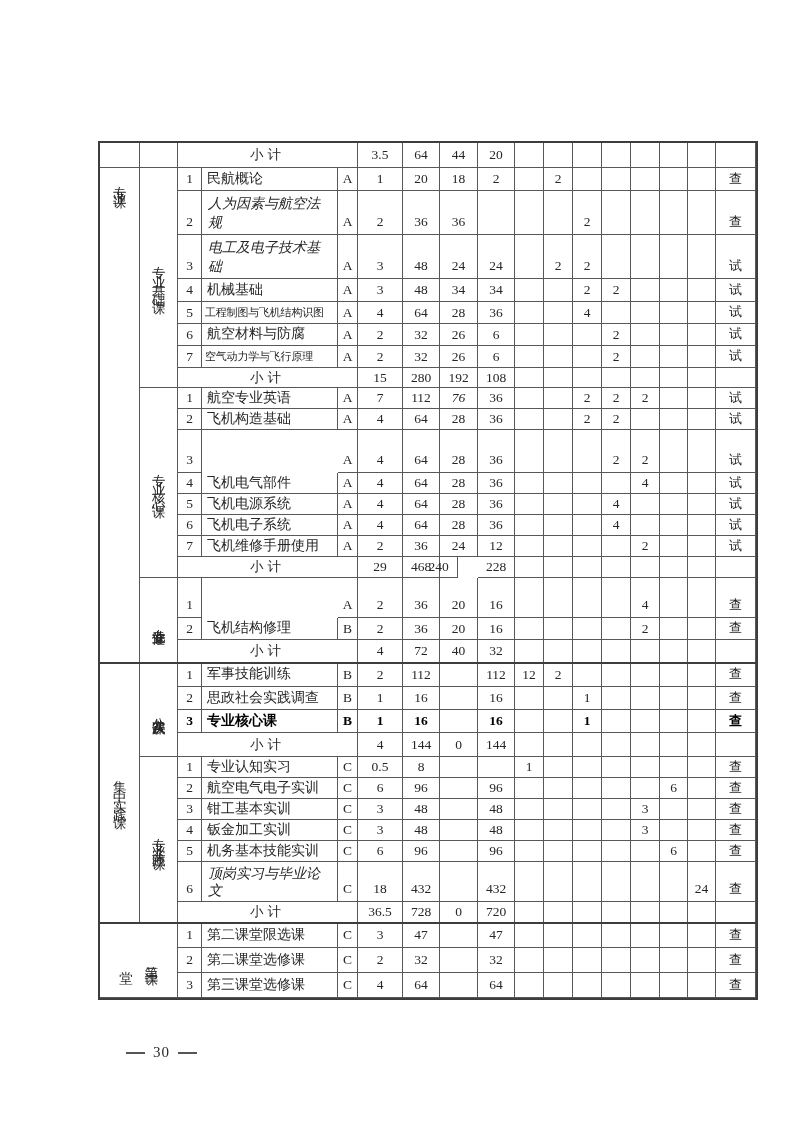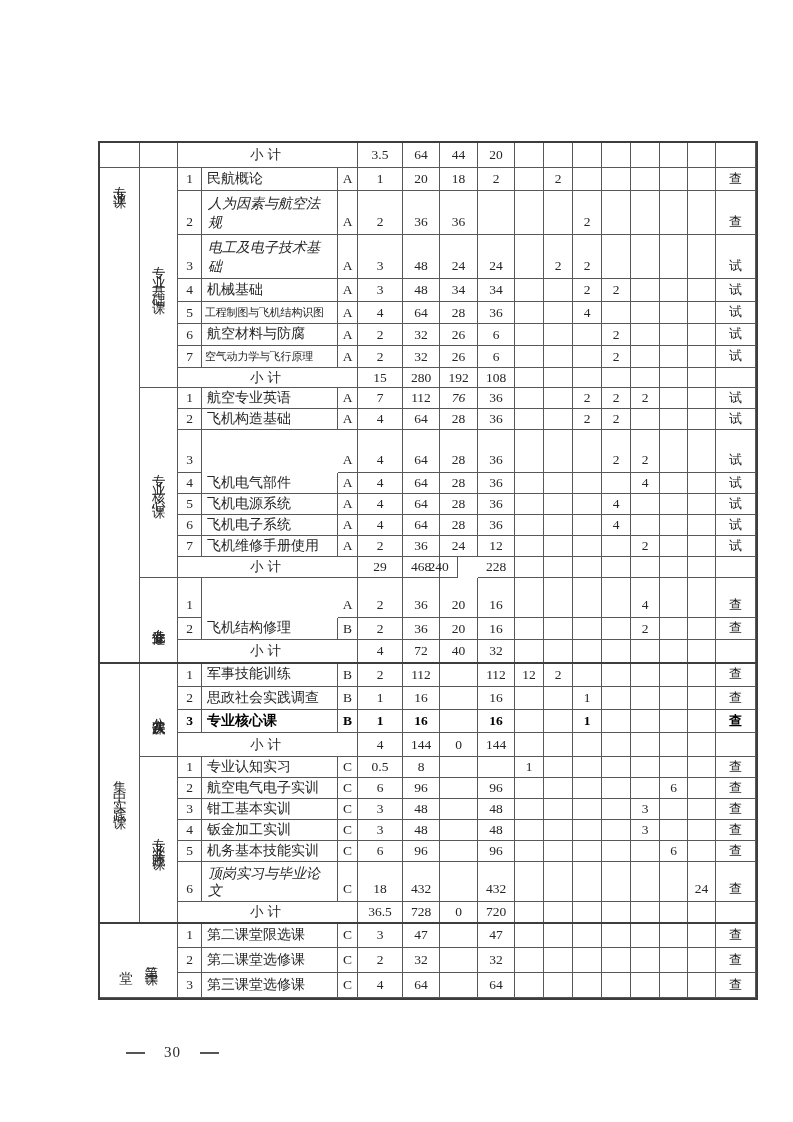--- a/index.html
+++ b/index.html
@@ -13,21 +13,21 @@
   .name.small{font-size:11px;padding:0 3px;letter-spacing:-0.2px;}
   .vbot{align-items:flex-end;padding-bottom:4px;}
   .exam{font-size:13px;}
   .sub-label{letter-spacing:4px;font-size:13.5px;}
   .bold{font-weight:700;color:#000;}
   .vcell{}
   .v-top{align-items:flex-start;}
   .v-top .vtext{margin-top:7px;}
   .vtext{writing-mode:vertical-rl;text-orientation:upright;font-size:13.5px;color:#262626;line-height:1;}
   .heavy-line{position:absolute;left:0;width:100%;height:2px;background:#3d3d3d;}
-  .footer{position:absolute;left:126px;top:1044px;display:flex;align-items:center;gap:19px;}
+  .footer{position:absolute;left:126px;top:1044px;display:flex;align-items:center;gap:8px;}
   .dash{width:19px;height:2px;background:#555;}
   .pnum{font-size:15px;color:#2c2c2c;letter-spacing:1px;}
 </style>
 </head>
 <body>
 
 <div class="page">
   <div id="tbl" class="curriculum-table">
       <div class="cell" style="left: 0px; top: 0px; width: 40px; height: 25px;"></div>
       <div class="cell" style="left: 40px; top: 0px; width: 38px; height: 25px;"></div>

